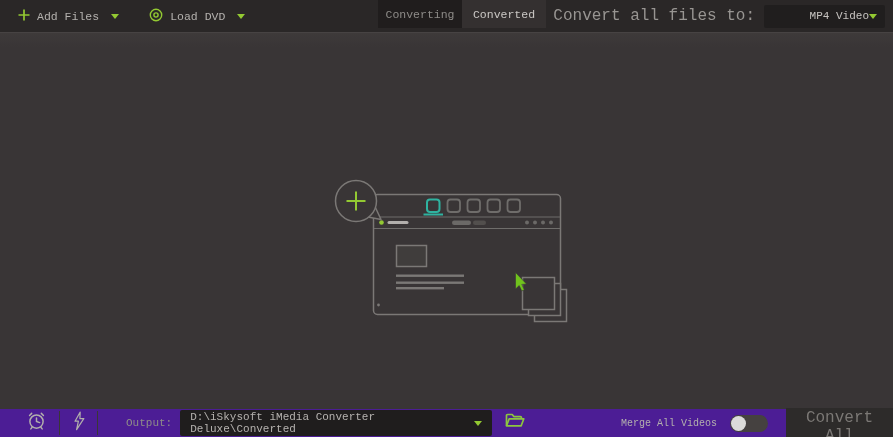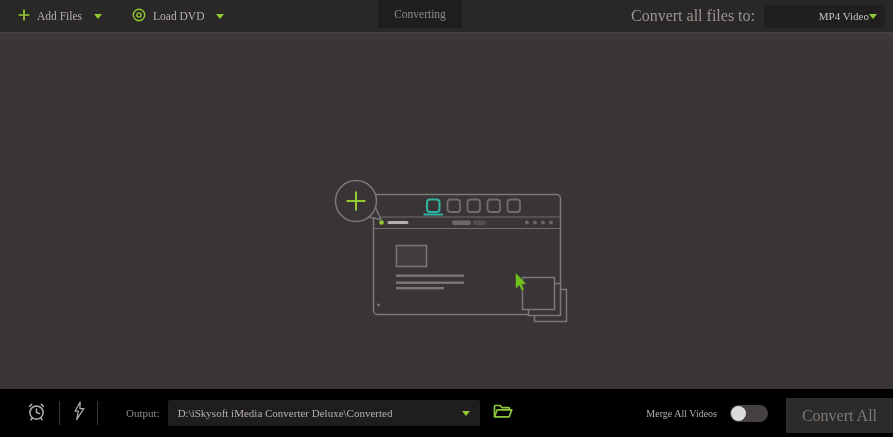--- a/index.html
+++ b/index.html
@@ -1,17 +1,17 @@
 <!DOCTYPE html>
 <html><head>
 <meta charset="utf-8">
 <style>
   html,body { margin:0; padding:0; background:#1a1818; }
   .app { position:relative; width:893px; height:437px; background:#393536;
-         font-family:Liberation Serif, serif; overflow:hidden; user-select:none; }
+         font-family:Liberation Mono, monospace; overflow:hidden; user-select:none; }
 
   
   .topbar { position:absolute; top:0; left:0; right:0; height:32px; background:#2a2727; }
   .tb-left { position:absolute; left:18px; top:0; height:32px; display:flex; align-items:center; }
   .tool-btn { display:flex; align-items:center; gap:7px; color:#b4b1ae; font-size:11.5px; cursor:default; }
   .caret { width:0; height:0; border-left:4px solid transparent; border-right:4px solid transparent;
            border-top:5px solid #93c932; }
   .caret-sp { margin-left:12px; }
   .group-gap { margin-left:30px; }
   .tabs { position:absolute; left:378px; top:0; height:32px; display:flex; }
@@ -24,21 +24,21 @@
   .select { background:#201e1e; border-radius:2px; display:flex; align-items:center; cursor:default; }
   .select.format { width:105px; height:23px; padding:0 8px; justify-content:flex-end;
                    color:#c6c3c0; font-size:11px; }
 
   
   .main { position:absolute; top:32px; bottom:40px; left:0; right:0;
           border-top:1px solid #474343; background:linear-gradient(#3e3a3a, #393536 14px); }
   .illustration { position:absolute; left:330px; top:100px; }
 
   
-  .footer { position:absolute; bottom:0; left:0; right:0; height:48px; background:#000000;
+  .footer { position:absolute; bottom:0; left:0; right:0; height:28px; background:#4c1d95;
             display:flex; align-items:center; }
   .ft-left { display:flex; align-items:center; padding-left:26px; }
   .icon-btn { display:flex; align-items:center; cursor:default; }
   .vdiv { width:1px; height:24px; background:#3a3736; margin:0 12px; }
   .output-label { color:#8f8c89; font-size:11px; margin:0 8px 0 16px; }
   .select.output { width:292px; height:26px; padding:0 10px; justify-content:space-between;
                    color:#b5b2af; font-size:11px; background:#1f1d1d; }
   .folder-btn { margin-left:13px; display:flex; cursor:default; }
   .ft-right { margin-left:auto; display:flex; align-items:center; height:40px; }
   .merge-label { color:#b3b0ad; font-size:10px; margin-right:13px; }
@@ -73,20 +73,21 @@
               <circle cx="7" cy="7" r="2.1"></circle>
           </svg>
         </span>
         <span>Load DVD</span>
       </div>
       <span class="caret caret-sp"></span>
     </div>
 
     <nav class="tabs">
       <div class="tab active">Converting</div>
+      <div class="tab inactive">Converted</div>
     </nav>
 
     <div class="tb-right">
       <span class="convert-label">Convert all files to:</span>
       <div class="select format">
         <span>MP4 Video</span>
         <span class="caret"></span>
       </div>
     </div>
   </header>

